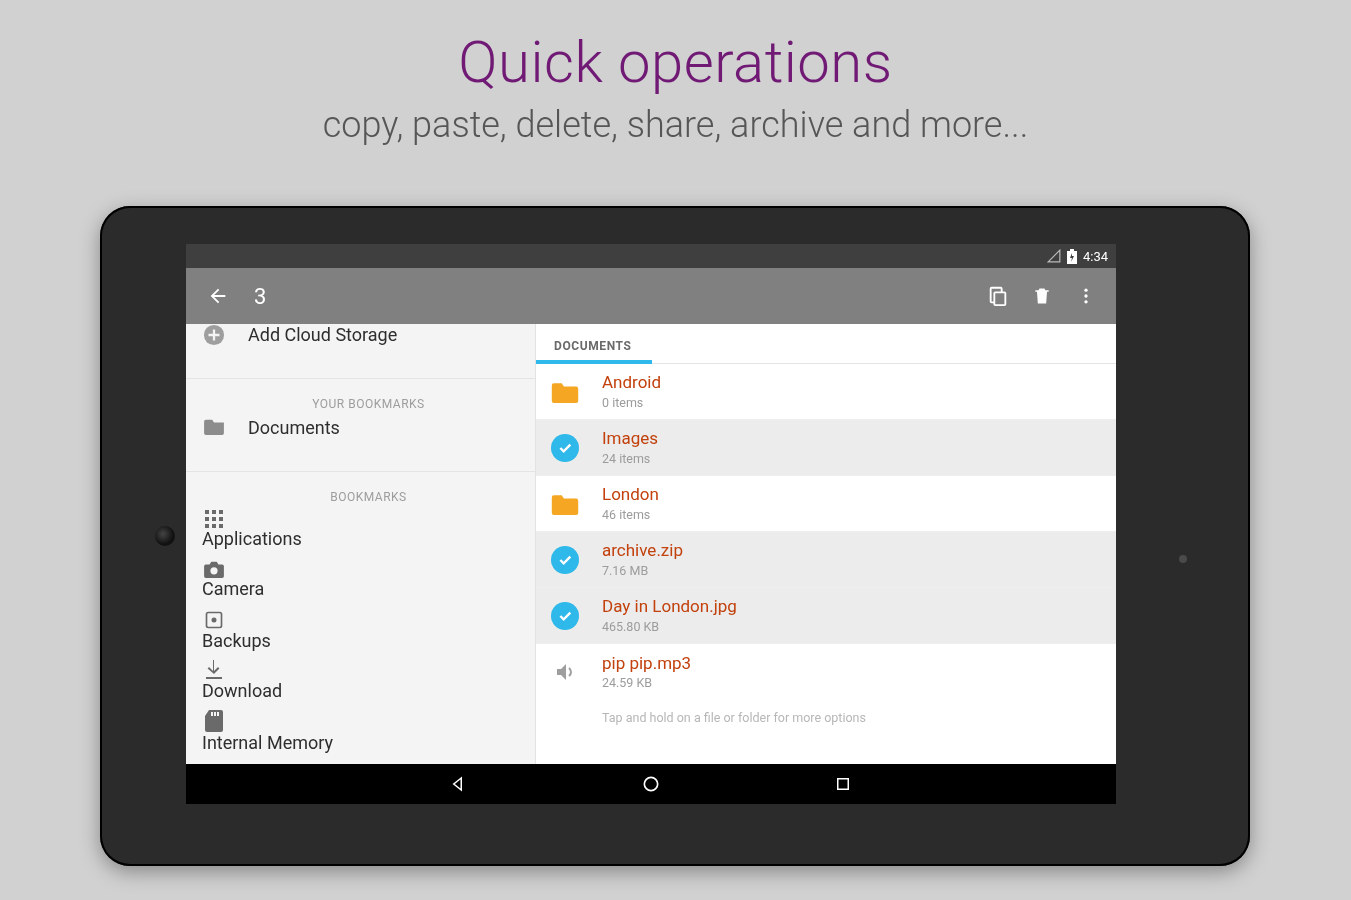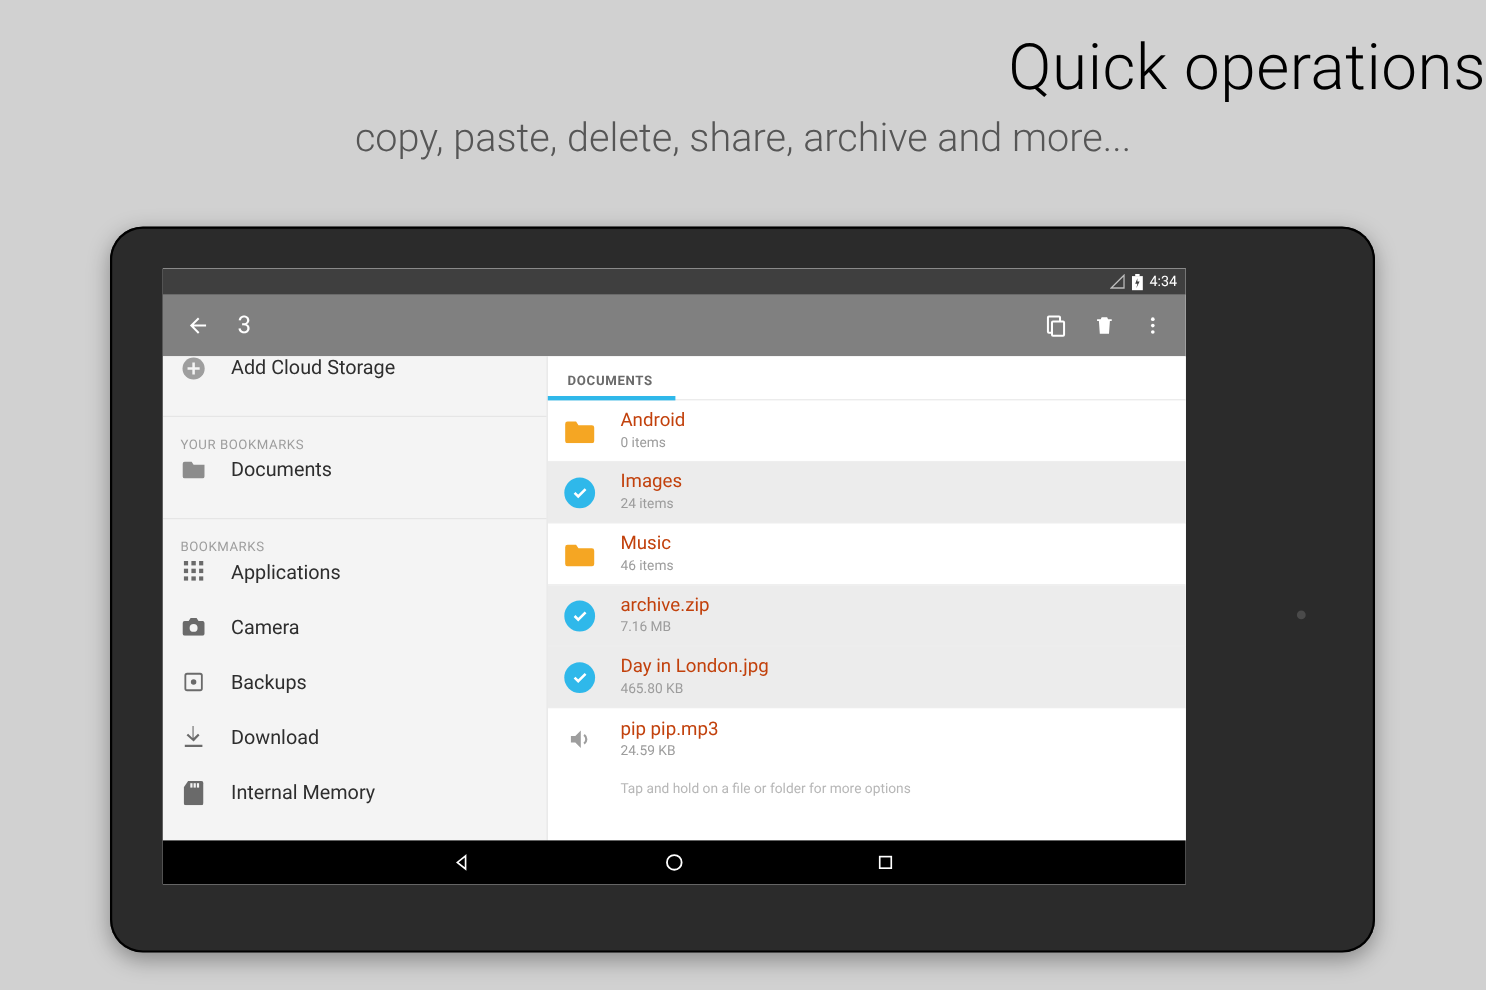--- a/index.html
+++ b/index.html
@@ -5,24 +5,24 @@
   * { box-sizing: border-box; margin: 0; padding: 0; }
   body {
     width: 1351px;
     height: 900px;
     background: #d1d1d1;
     font-family: "Roboto", "Helvetica Neue", Arial, sans-serif;
     overflow: hidden;
     position: relative;
   }
   .hero-title {
-    text-align: right;
+    text-align: center;
     font-size: 58px;
     font-weight: 300;
-    color: #000000;
+    color: #701a75;
     margin-top: 28px;
     letter-spacing: 0.5px;
   }
   .hero-subtitle {
     text-align: center;
     font-size: 36px;
     font-weight: 300;
     color: #565656;
     margin-top: 8px;
   }
@@ -30,21 +30,21 @@
   
   .tablet {
     position: absolute;
     left: 100px;
     top: 206px;
     width: 1150px;
     height: 660px;
     background: #2b2b2b;
     border-radius: 30px;
     box-shadow: 0 6px 20px rgba(0,0,0,0.35), inset 0 0 0 2px #000;
-    padding: 38px 110px 26px 48px;
+    padding: 38px 110px 26px 86px;
   }
   .tablet .camera-dot {
     position: absolute;
     left: 55px;
     top: 50%;
     transform: translateY(-50%);
     width: 20px; height: 20px;
     background: radial-gradient(circle at 40% 40%, #444 0%, #111 60%);
     border-radius: 50%;
   }
@@ -116,29 +116,30 @@
 
   
   .side-row {
     display: flex;
     align-items: flex-start;
     height: 54px;
     padding-left: 16px;
     font-size: 18px;
     color: #2e2e2e;
   }
-  .side-row.tight { height: 50px; }
+  .side-row.tight { height: 50px; flex-direction: column; }
   .side-row .sicon { width: 24px; display:flex; justify-content:center; margin-right: 22px; color:#6a6a6a; }
   .side-row .sicon svg { display:block; }
   .side-header {
     font-size: 12px;
     letter-spacing: 0.5px;
     color: #9d9d9d;
     padding: 18px 0 6px 16px;
     border-top: 1px solid #e4e4e4;
+    text-align: center;
   }
 
   
   .tabbar {
     height: 40px;
     border-bottom: 1px solid #e4e4e4;
     display: flex;
     align-items: flex-end;
   }
   .tab {
@@ -366,21 +367,21 @@
             </div>
           </div>
 
           <div class="file-row">
             <div class="ficon">
               <svg class="folder-svg" width="28" height="22" viewBox="0 0 24 20">
                   <path d="M2 2h7l2 3h11a2 2 0 0 1 2 2v11a2 2 0 0 1-2 2H2a2 2 0 0 1-2-2V4a2 2 0 0 1 2-2z"></path>
                 </svg>
             </div>
             <div class="ftext">
-              <div class="fname">Music</div>
+              <div class="fname">London</div>
               <div class="fmeta">46 items</div>
             </div>
           </div>
 
           <div class="file-row sel">
             <div class="ficon">
               <div class="check-circ">
                   <svg width="16" height="16" viewBox="0 0 24 24" fill="none" stroke="#fff" stroke-width="3.5">
                     <path d="M5 12l5 5L20 7"></path>
                   </svg>

